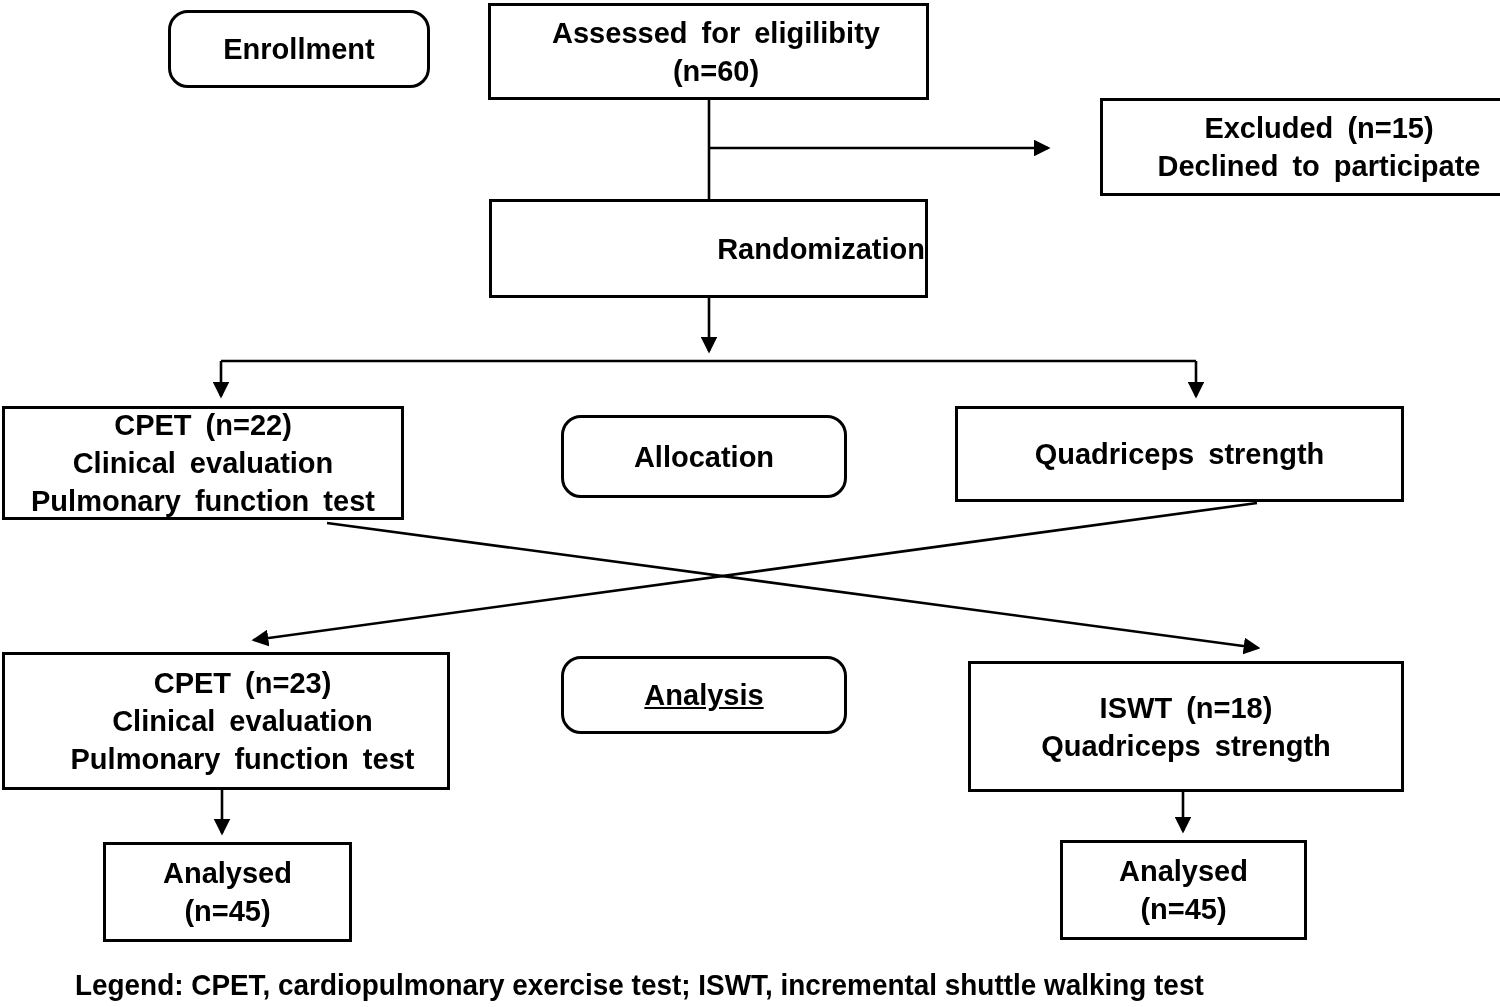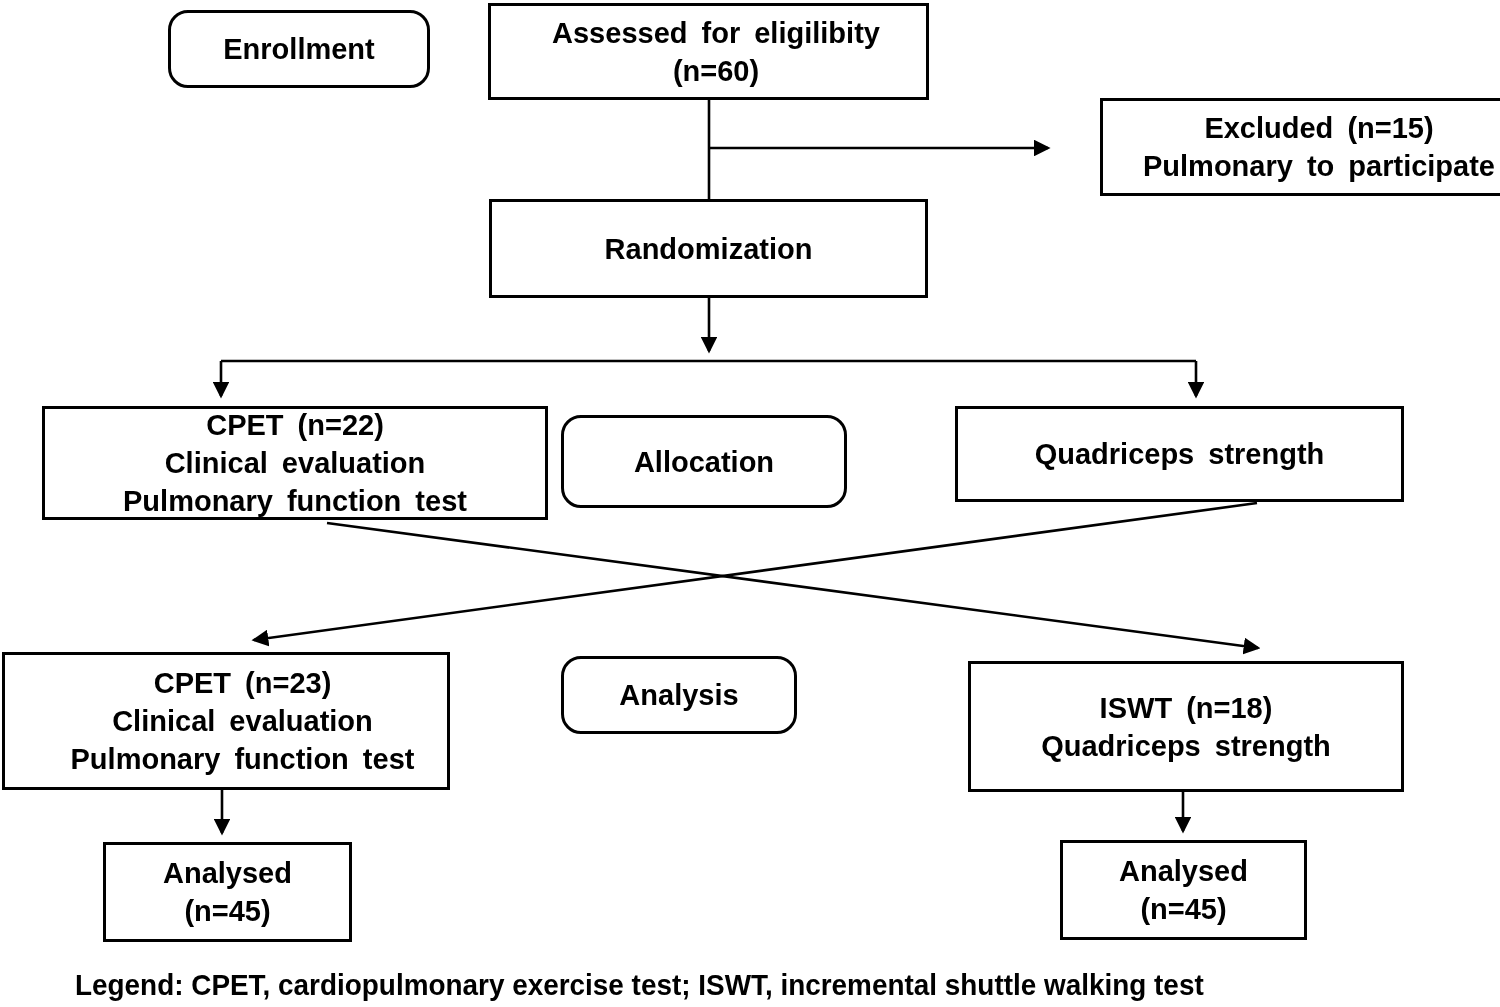--- a/index.html
+++ b/index.html
@@ -65,48 +65,48 @@
     <div>Enrollment</div>
   </div>
 
   <div class="node" style="left:488px;top:3px;width:441px;height:97px;padding-left:15px;">
     <div>Assessed for eligilibity</div>
     <div>(n=60)</div>
   </div>
 
   <div class="node" style="left:1059px;top:98px;width:438px;height:98px;margin-left:41px;">
     <div>Excluded (n=15)</div>
-    <div>Pulmonary to participate</div>
+    <div>Declined to participate</div>
   </div>
 
-  <div class="node" style="left:489px;top:199px;width:439px;height:99px;">
+  <div class="node" style="left:489px;top:199px;width:439px;height:99px;align-items:flex-end;">
     <div>Randomization</div>
   </div>
 
-  <div class="node" style="left:2px;top:406px;width:506px;height:114px;margin-left:40px;">
+  <div class="node" style="left:2px;top:406px;width:402px;height:114px;">
     <div>CPET (n=22)</div>
     <div>Clinical evaluation</div>
     <div>Pulmonary function test</div>
   </div>
 
-  <div class="node rounded" style="left:561px;top:415px;width:286px;height:93px;">
+  <div class="node rounded" style="left:561px;top:415px;width:286px;height:83px;">
     <div>Allocation</div>
   </div>
 
   <div class="node" style="left:955px;top:406px;width:449px;height:96px;">
     <div>Quadriceps strength</div>
   </div>
 
   <div class="node" style="left:2px;top:652px;width:448px;height:138px;padding-left:33px;">
     <div>CPET (n=23)</div>
     <div>Clinical evaluation</div>
     <div>Pulmonary function test</div>
   </div>
 
-  <div class="node rounded" style="left:561px;top:656px;width:236px;height:78px;">
+  <div class="node rounded" style="left:561px;top:656px;width:286px;height:78px;text-decoration:underline;">
     <div>Analysis</div>
   </div>
 
   <div class="node" style="left:968px;top:661px;width:436px;height:131px;">
     <div>ISWT (n=18)</div>
     <div>Quadriceps strength</div>
   </div>
 
   <div class="node" style="left:103px;top:842px;width:249px;height:100px;">
     <div>Analysed</div>

